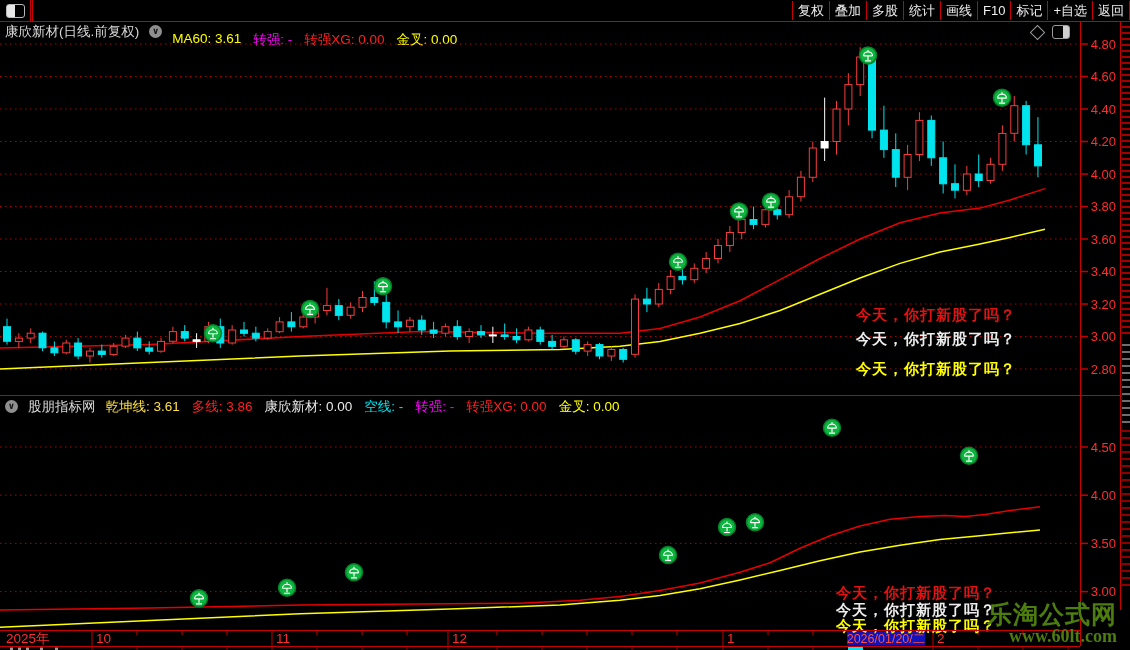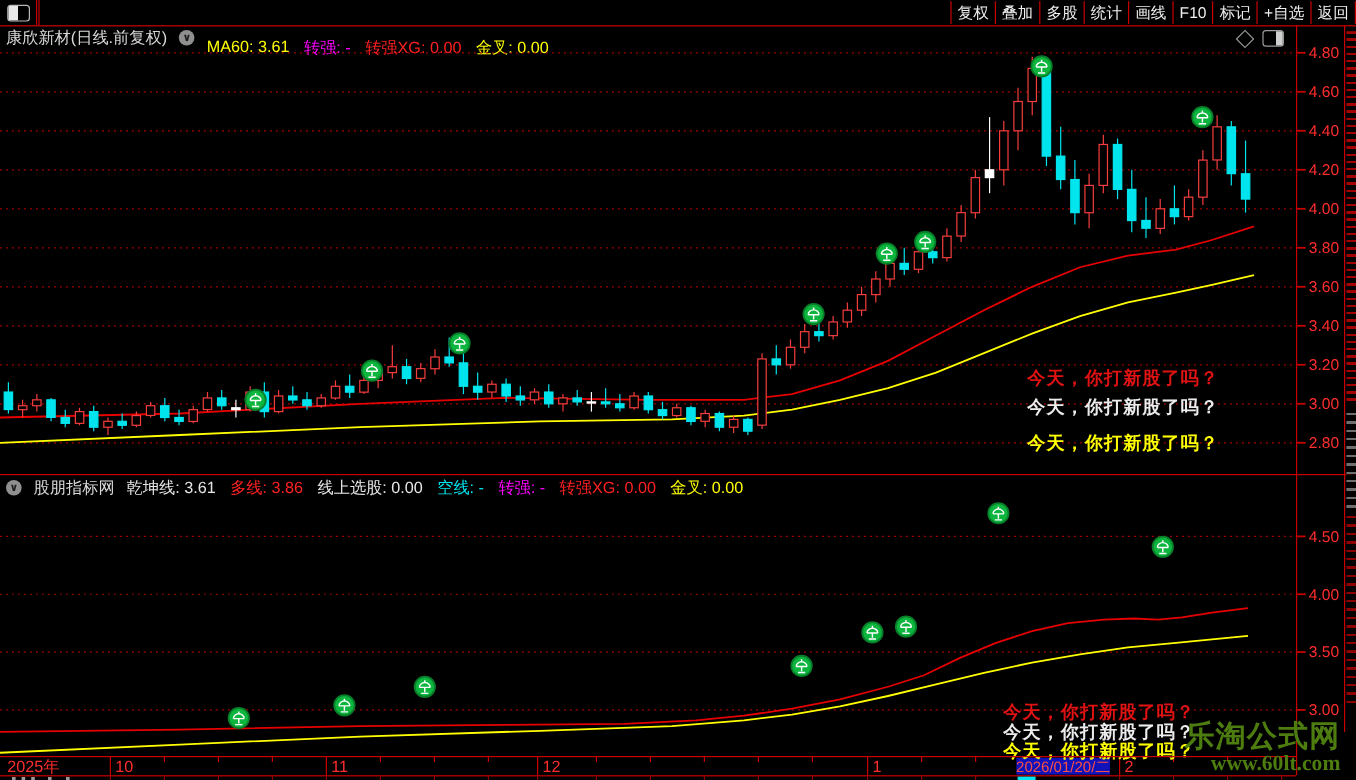--- a/index.html
+++ b/index.html
@@ -413,23 +413,23 @@
       </g>
     </svg>
 
   <div class="hit" style="left:0;top:42px;width:1080px;height:353px"></div>
   <div class="hit" style="left:0;top:418px;width:1080px;height:210px"></div>
 
   <div class="subheader">
     <span class="chev">∨</span>
     <span style="color:#d9d9d9">股朋指标网</span>
     <span id="sub-inds" style="display:flex;gap:12px;">
-        <span class="ind" style="color: #e5e5e5;">乾坤线: 3.61</span>
+        <span class="ind" style="color: #fde047;">乾坤线: 3.61</span>
         <span class="ind" style="color: rgb(255, 32, 32);">多线: 3.86</span>
-        <span class="ind" style="color: rgb(232, 232, 232);">线上选股: 0.00</span>
+        <span class="ind" style="color: rgb(232, 232, 232);">康欣新材: 0.00</span>
         <span class="ind" style="color: rgb(0, 229, 238);">空线: -</span>
         <span class="ind" style="color: rgb(255, 0, 255);">转强: -</span>
         <span class="ind" style="color: rgb(255, 32, 32);">转强XG: 0.00</span>
         <span class="ind" style="color: rgb(255, 255, 0);">金叉: 0.00</span>
       </span>
   </div>
 
   <div class="annot" style="left:856px;top:306px;color:#e01212">今天，你打新股了吗？</div>
   <div class="annot" style="left:856px;top:330px;color:#ececec">今天，你打新股了吗？</div>
   <div class="annot" style="left:856px;top:360px;color:#ffff00">今天，你打新股了吗？</div>

